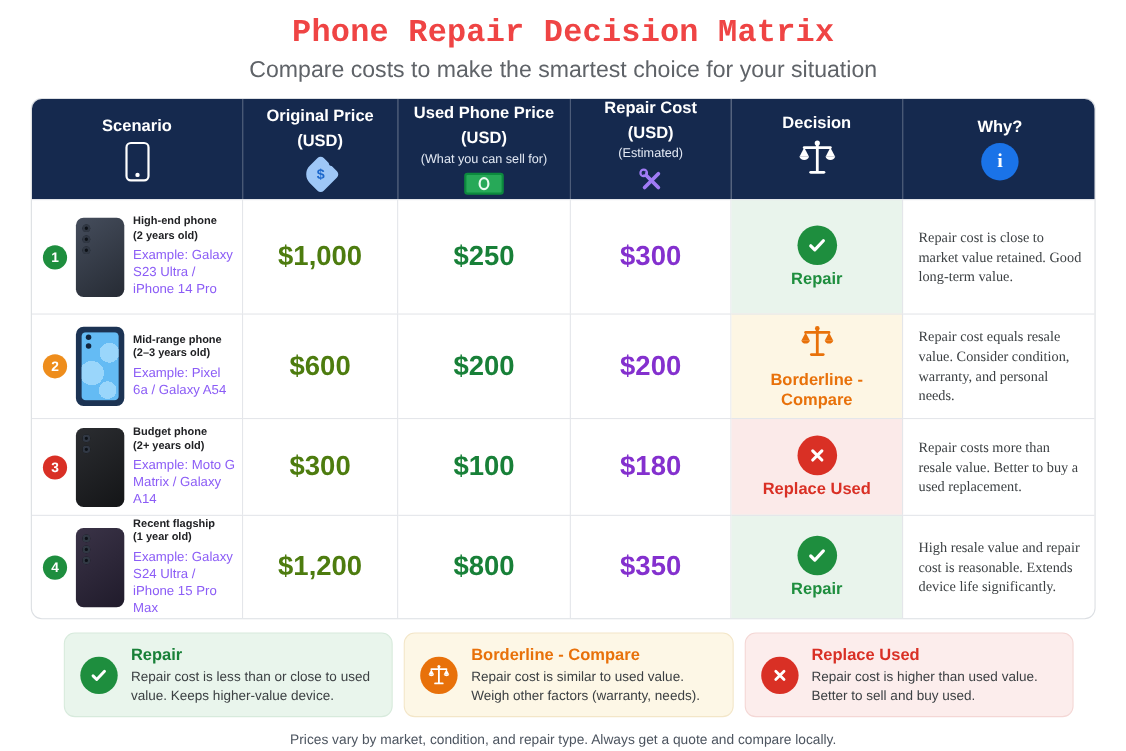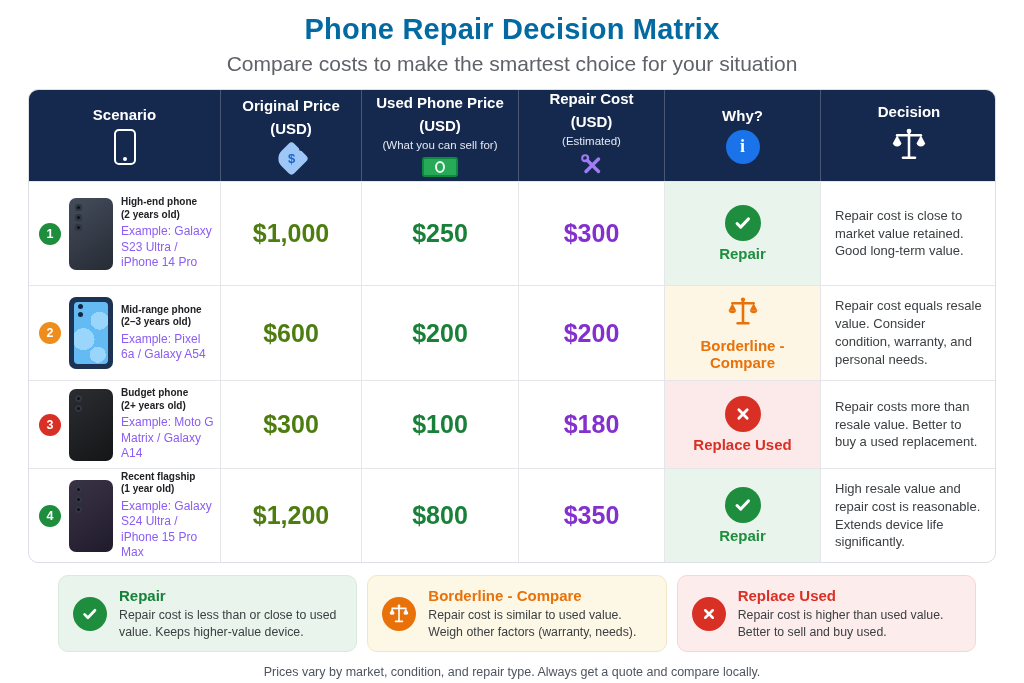--- a/index.html
+++ b/index.html
@@ -1,21 +1,21 @@
 <!DOCTYPE html>
 <html><head>
 <meta charset="utf-8">
 <style>
   * { margin:0; padding:0; box-sizing:border-box; }
   html,body { width:1024px; height:683px; background:#ffffff; font-family:"Liberation Sans", sans-serif; overflow:hidden; }
   .page { width:1024px; height:683px; position:relative; }
 
   
   .heading { text-align:center; padding-top:13px; }
-  .title { font-size:29px; font-weight:bold; color:#0369a1; letter-spacing:.2px; }
+  .title { font-size:29px; font-weight:bold; color:#ef4444; letter-spacing:.2px;font-family:Liberation Mono, monospace; }
   .subtitle { font-size:21px; color:#5F6368; margin-top:6px; }
 
   
   .matrix {
     margin:13px 28px 0 28px;
     width:968px;
     display:grid;
     grid-template-columns:192px 141px 157px 146px 156px 176px;
     grid-template-rows:91px 104px 95px 88px 94px;
     border:1px solid #DCDFE3;
@@ -28,21 +28,21 @@
     display:flex; flex-direction:column; align-items:center; justify-content:center;
     gap:5px; border-right:1px solid rgba(255,255,255,.22); padding:4px 2px; text-align:center;
   }
   .hcell:nth-child(6) { border-right:none; }
   .h-line1 { font-size:15px; font-weight:bold; line-height:1.15; }
   .h-line3 { font-size:11.5px; font-weight:normal; color:#E3E9F4; line-height:1.1; }
   .cell {
     border-right:1px solid #E4E6EA; border-top:1px solid #E4E6EA;
     display:flex; align-items:center; justify-content:center;
   }
-  .last-col { border-right:none; }
+  .last-col { border-right:none;font-family:Liberation Serif, serif; }
 
   
   .scenario { justify-content:flex-start; padding:8px 6px 8px 10px; gap:8px; }
   .badge { width:22px; height:22px; border-radius:50%; color:#fff; font-size:12.5px; font-weight:bold;
            display:flex; align-items:center; justify-content:center; flex:none; }
   .badge.repair { background:#1E8E3E; } .badge.borderline { background:#EE8D1C; } .badge.replace { background:#D93025; }
   .phone { width:44px; height:72px; border-radius:7px; position:relative; flex:none; }
   .cams { position:absolute; top:6px; left:6px; display:flex; flex-direction:column; gap:3px; }
   .cam { width:7px; height:7px; border-radius:50%; background:#0D1117; box-shadow:inset 0 0 0 2px #55607280; }
   .phone.front { border:3px solid #1C3353; background:#1C3353; overflow:hidden; }
@@ -150,41 +150,41 @@
           <g stroke="#A07BF5" stroke-width="3.4" stroke-linecap="round">
             <line x1="6" y1="6" x2="18.5" y2="18.5"></line>
               <line x1="18.5" y1="6" x2="6" y2="18.5"></line>
           </g>
           <circle cx="5.2" cy="5.2" r="3" fill="none" stroke="#A07BF5" stroke-width="2"></circle>
           <circle cx="5.2" cy="5.2" r="1.4" fill="#15294E"></circle>
         </svg>
       </span>
     </div>
     <div class="hcell">
-      <span class="h-line1">Why?</span>
-      <span class="icon-circle c-blue sz34">
-          <span class="info-i">i</span>
-        </span>
-    </div>
-    <div class="hcell">
       <span class="h-line1">Decision</span>
       <span>
         <svg width="38" height="38" viewBox="0 0 24 24" style="color:#fff">
           <g fill="none" stroke="currentColor" stroke-width="1.6" stroke-linecap="round">
             <line x1="12" y1="3.5" x2="12" y2="19.2"></line>
               <line x1="4.5" y1="5.8" x2="19.5" y2="5.8"></line>
               <line x1="8.2" y1="20" x2="15.8" y2="20"></line>
           </g>
           <circle cx="12" cy="3.2" r="1.5" fill="currentColor"></circle>
           <path d="M4.5 5.8 L1.9 10.8 H7.1 Z" fill="currentColor"></path>
             <path d="M1.7 10.8 A2.9 2.9 0 0 0 7.3 10.8 Z" fill="currentColor"></path>
           <path d="M19.5 5.8 L16.9 10.8 H22.1 Z" fill="currentColor"></path>
             <path d="M16.7 10.8 A2.9 2.9 0 0 0 22.3 10.8 Z" fill="currentColor"></path>
         </svg>
       </span>
+    </div>
+    <div class="hcell">
+      <span class="h-line1">Why?</span>
+      <span class="icon-circle c-blue sz34">
+          <span class="info-i">i</span>
+        </span>
     </div>
 
     <div class="cell scenario">
       <span class="badge repair">1</span>
       <span class="phone" style="background:linear-gradient(145deg,#454D5C,#262B34)">
           <span class="cams">
             <span class="cam"></span>
             <span class="cam"></span>
             <span class="cam"></span>
           </span>

